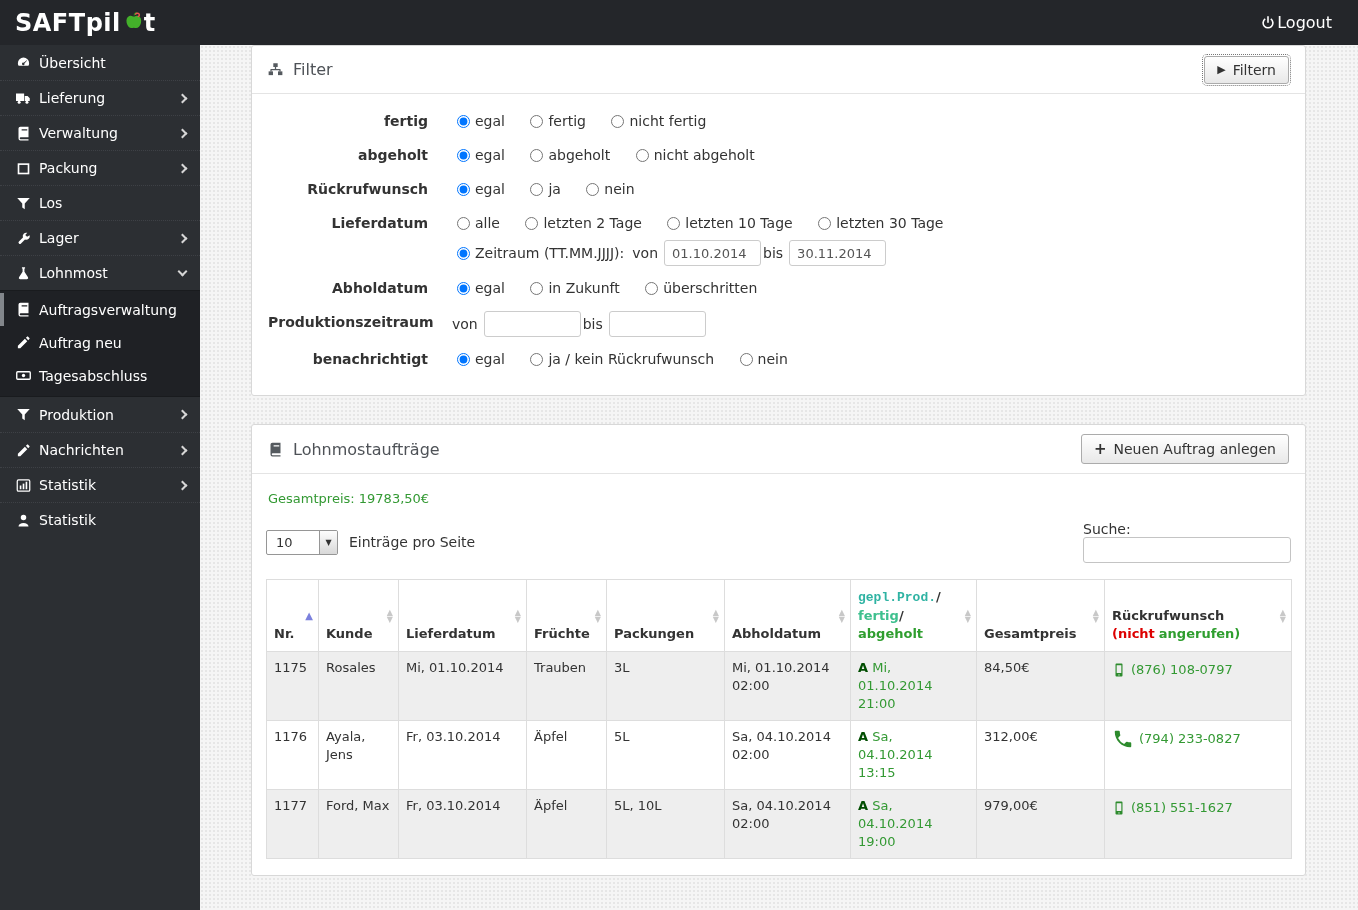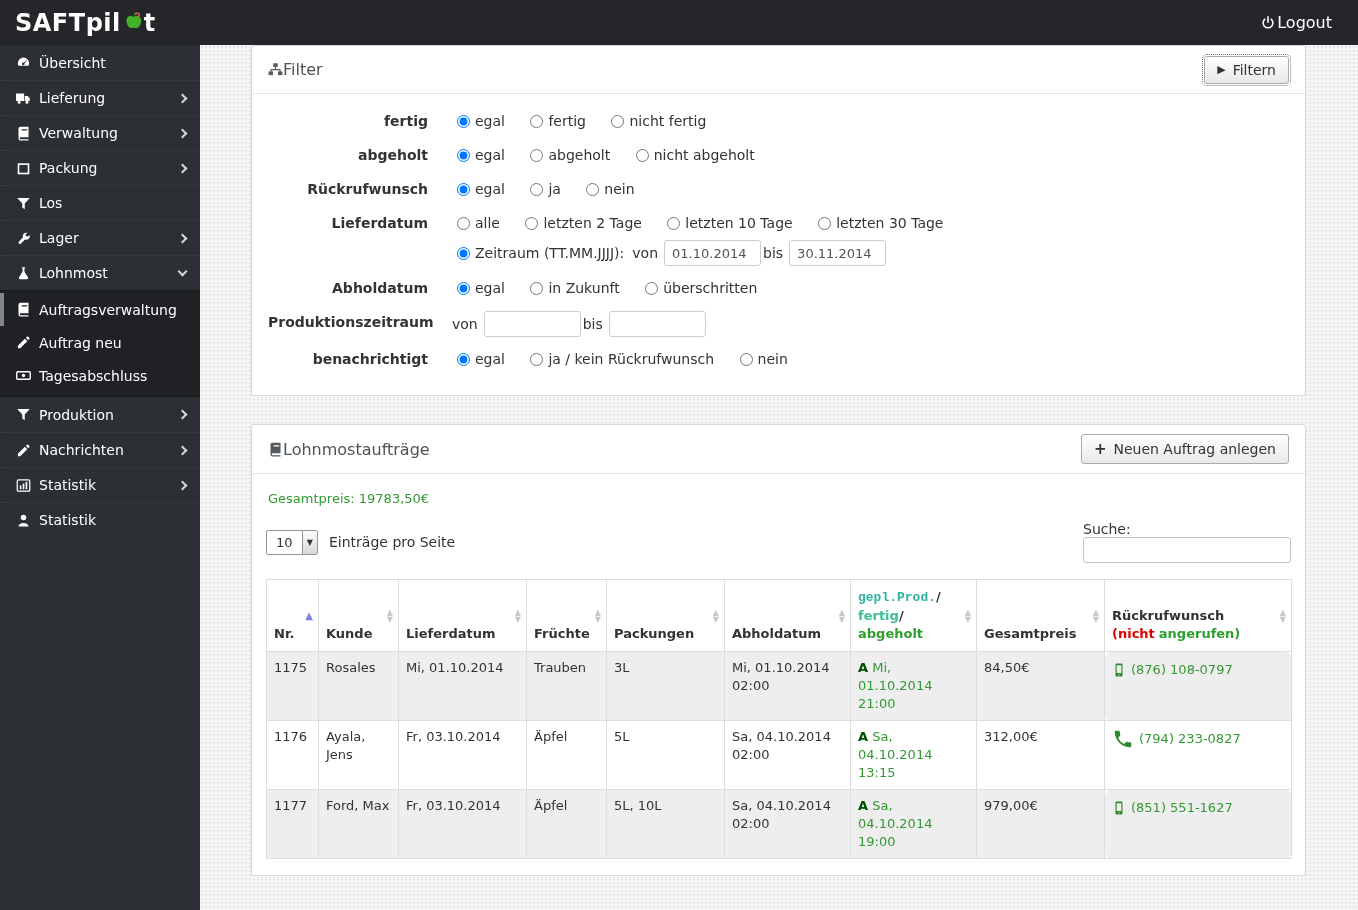--- a/index.html
+++ b/index.html
@@ -33,21 +33,21 @@
     background-size:4px 4px; }
 
   .crumbs { margin:20px 52px 35px 51px; font-size:14px; }
   .crumb-link { color:#5bc0de; cursor:pointer; }
   .crumb-sep { color:#ccc; margin:0 9px; }
   .crumb-strong { color:#333; }
   .crumb-muted { color:#aaa; }
 
   .panel { background:#fff; border:1px solid #d8d8d8; border-radius:3px; margin:0 52px 28px 51px; }
   .panel-head { display:flex; align-items:center; padding:9px 16px; border-bottom:1px solid #e4e4e4; min-height:48px; }
-  .panel-title { display:flex; align-items:center; gap:0; font-size:16px; color:#4e5257; }
+  .panel-title { display:flex; align-items:center; gap:10px; font-size:16px; color:#4e5257; }
   .panel-title svg { width:15px; height:15px; fill:#555a5f; }
 
   .btn { margin-left:auto; display:inline-flex; align-items:center; gap:7px; background:linear-gradient(#ffffff,#e8e8e8);
     border:1px solid #ababab; border-radius:3px; padding:5px 12px; font-size:14px; color:#333; cursor:pointer; font-family:inherit; }
   .btn-filtern { outline:1px dotted #777; outline-offset:1px; }
   .btn .play { font-size:11px; }
   .btn .plus { font-weight:bold; font-size:15px; }
 
   
   .filter-form { padding:16px 16px 24px; }
@@ -59,21 +59,21 @@
   .zline { margin-top:5px; display:flex; align-items:center; }
   .zline .ropt { margin-right:6px; }
   .inl-lbl { margin:0 6px 0 2px; }
   .tin { width:97px; height:26px; border:1px solid #ccc; border-radius:3px; padding:2px 7px; font-size:13px; color:#555; font-family:inherit; }
   .prodline { display:flex; align-items:center; }
 
   
   .panel-body { padding:16px 14px; }
   .total-line { color:#339933; font-size:13px; margin:1px 2px 15px; }
   .ctrl-row { display:flex; align-items:center; margin-bottom:16px; }
-  .pp-select { display:inline-flex; align-items:center; width:52px; height:25px; border:1px solid #969696; border-radius:2px; background:#fff; cursor:pointer; }
+  .pp-select { display:inline-flex; align-items:center; width:72px; height:25px; border:1px solid #969696; border-radius:2px; background:#fff; cursor:pointer; }
   .pp-val { flex:1; padding:0 9px; font-size:13px; color:#333; }
   .pp-arrow { width:18px; align-self:stretch; border-left:1px solid #969696; background:linear-gradient(#fdfdfd,#d8d8d8); display:flex; align-items:center; justify-content:center; font-size:8px; color:#333; border-radius:0 1px 1px 0; }
   .pp-label { margin-left:11px; font-size:14px; color:#333; }
   .search-wrap { margin-left:auto; display:flex; align-items:flex-start;flex-direction:column; }
   .search-lbl { font-size:14px; margin-right:9px; }
   .search-in { width:208px; height:26px; border:1px solid #c4c4c4; border-radius:3px; padding:2px 7px; font-size:13px; font-family:inherit; }
 
   
   table.orders { border-collapse:collapse; width:1025px; table-layout:fixed; font-size:13px; }
   .orders th, .orders td { border:1px solid #ddd; padding:7px 7px; line-height:18px; text-align:left; overflow:hidden; }
@@ -84,21 +84,21 @@
   .sort-both { position:absolute; right:5px; top:50%; transform:translateY(-50%); display:flex; flex-direction:column; color:#c8c8c8; font-size:8px; line-height:7px; font-weight:normal; }
   .sort-asc { position:absolute; right:5px; top:50%; transform:translateY(-50%); color:#7b80dd; font-size:10px; line-height:10px; font-weight:normal; }
   .hd-teal { color:#2fb3a3;font-family:Liberation Mono, monospace; }
   .hd-teal2 { color:#3ec08e; }
   .hd-green { color:#2f9e2f; }
   .hd-dark { color:#333; }
   .hd-red { color:#dd0000; }
   .sp-l { margin-left:4px; }
   .gepl-a { color:#004d00; font-weight:bold; }
   .gepl-date { color:#339933; }
-  .td-phone { color:#339933;border-radius:7px; }
+  .td-phone { color:#339933; }
   .pnum { color:#339933; text-decoration:none; cursor:pointer; }
   .picon { display:inline-block; vertical-align:middle; margin-right:5px; }
   .picon svg { fill:#2d8b2d; vertical-align:middle; }
 </style>
 </head>
 <body>
 
 <div class="topbar">
   <div class="logo">
     <span>SAFTpil</span>

